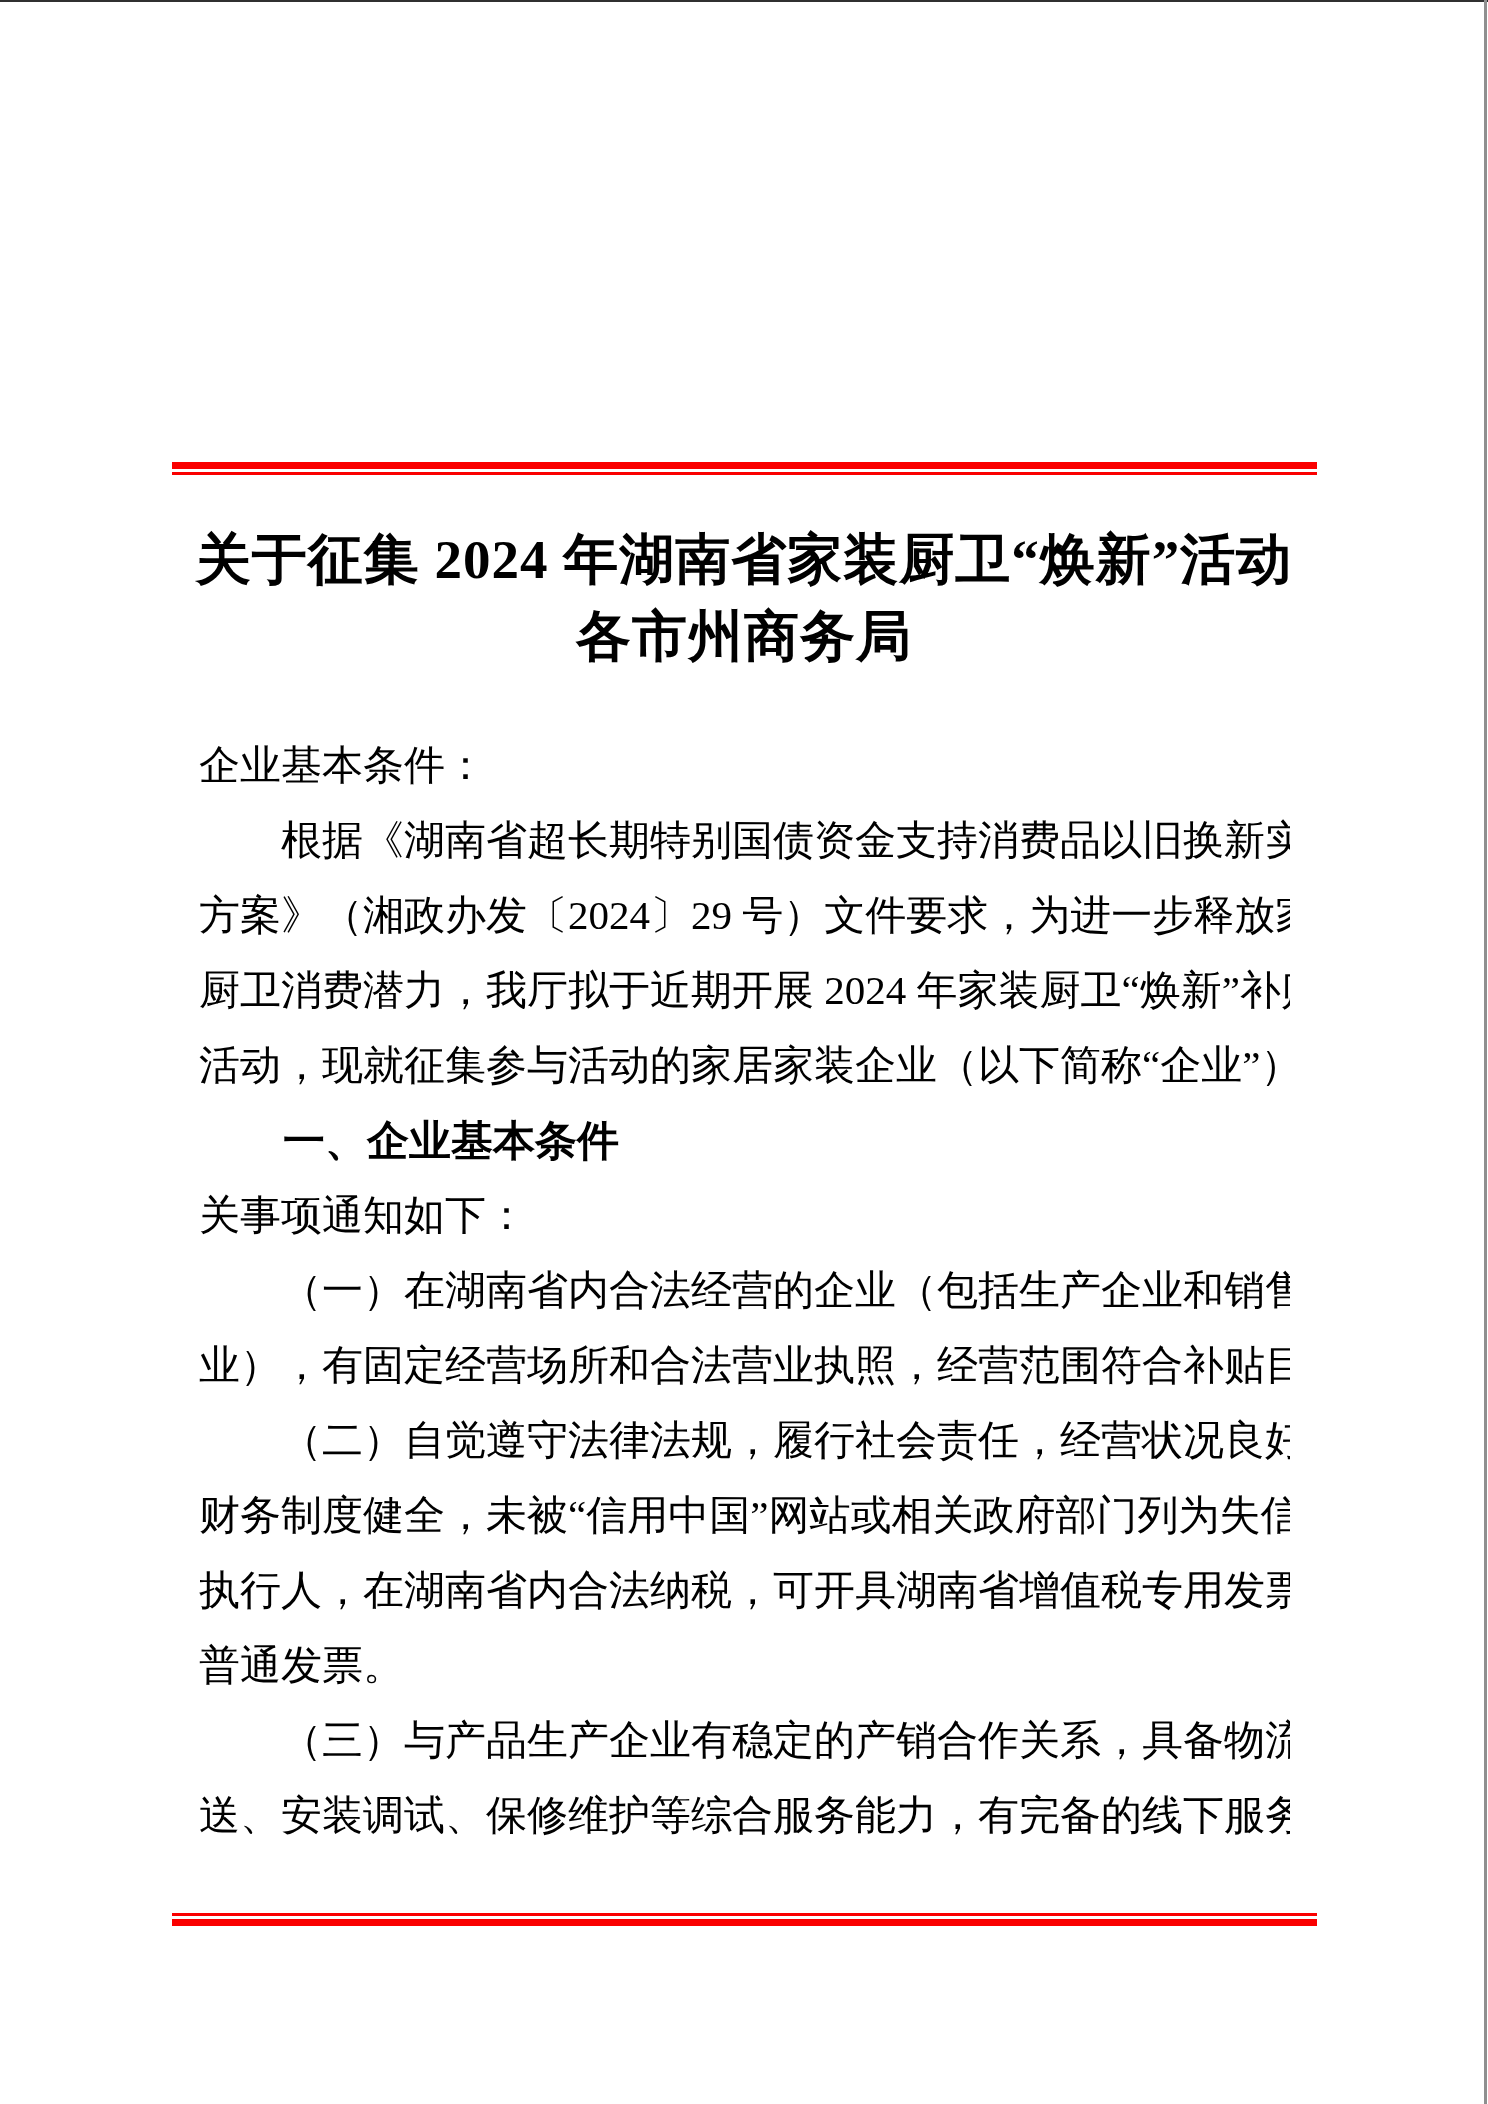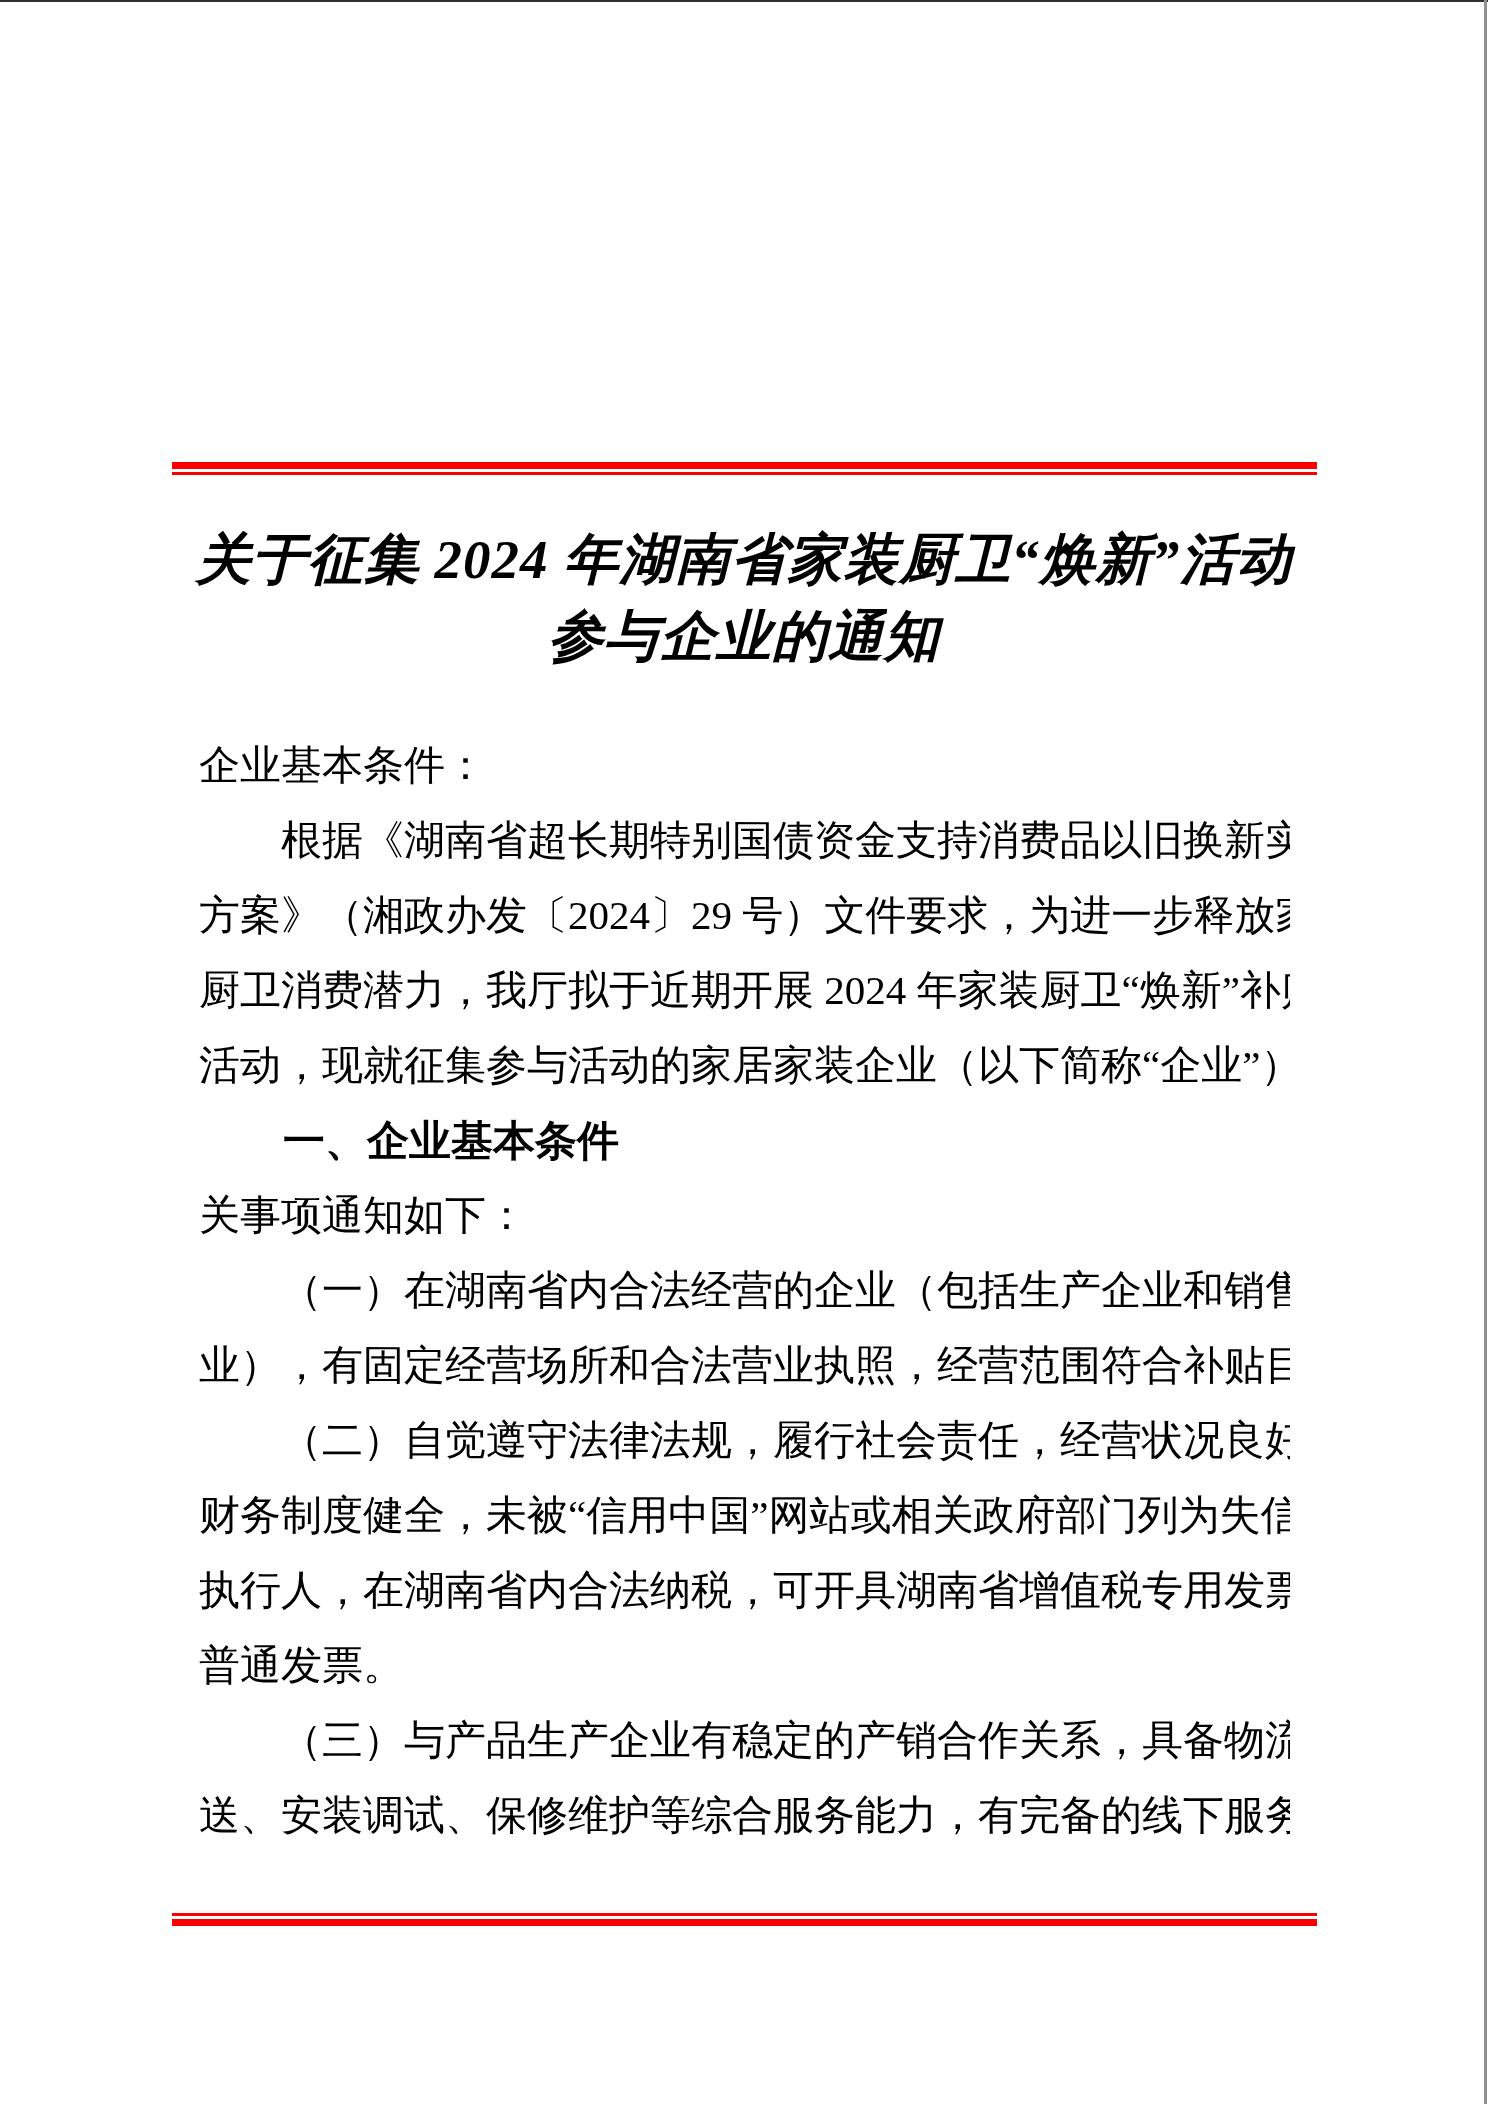--- a/index.html
+++ b/index.html
@@ -27,21 +27,20 @@
   
   .doc-title {
     position: absolute;
     top: 521px; left: 100px; right: 100px;
     text-align: center;
     font-weight: bold;
     font-size: 55px;
     line-height: 77px;
     font-family: "Liberation Serif", "DejaVu Serif", serif;
     letter-spacing: 1px;
-    font-style: italic;
   }
 
   
   .doc-body {
     position: absolute;
     top: 728px; left: 199px; width: 1091px;
     font-size: 41px;
     line-height: 75px;
     overflow: hidden;
   }
@@ -67,21 +66,21 @@
 <div class="edge-right" style="background: rgb(143, 143, 143);"></div>
 
 <div class="rule rule-top">
   <div class="bar-thick" style="background: rgb(250, 0, 0);"></div>
   <div class="bar-gap"></div>
   <div class="bar-thin" style="background: rgb(250, 0, 0);"></div>
 </div>
 
 <div class="doc-title">
   <div>关于征集 2024 年湖南省家装厨卫“焕新”活动</div>
-  <div>参与企业的通知</div>
+  <div>各市州商务局</div>
 </div>
 
 <div class="doc-body">
     <div class="line end">企业基本条件：</div>
     <div class="line indent">根据《湖南省超长期特别国债资金支持消费品以旧换新实施</div>
     <div class="line">方案》（湘政办发〔2024〕29 号）文件要求，为进一步释放家装</div>
     <div class="line">厨卫消费潜力，我厅拟于近期开展 2024 年家装厨卫“焕新”补贴</div>
     <div class="line">活动，现就征集参与活动的家居家装企业（以下简称“企业”）相</div>
     <div class="line end indent heading">一、企业基本条件</div>
     <div class="line end">关事项通知如下：</div>

